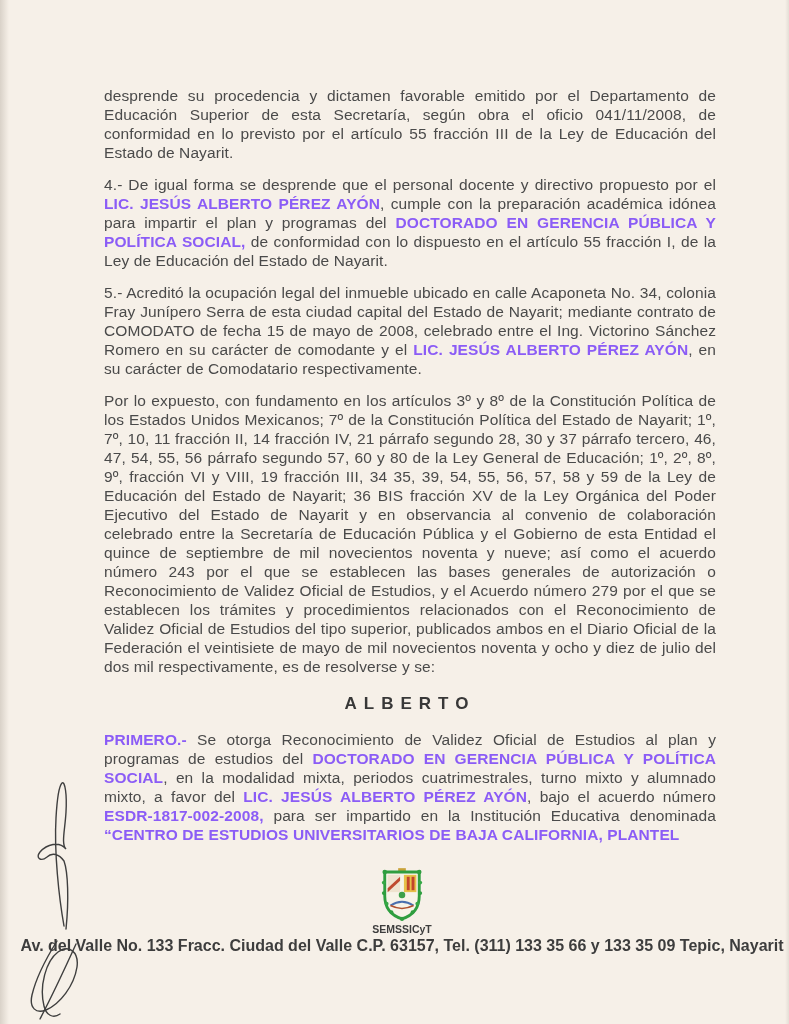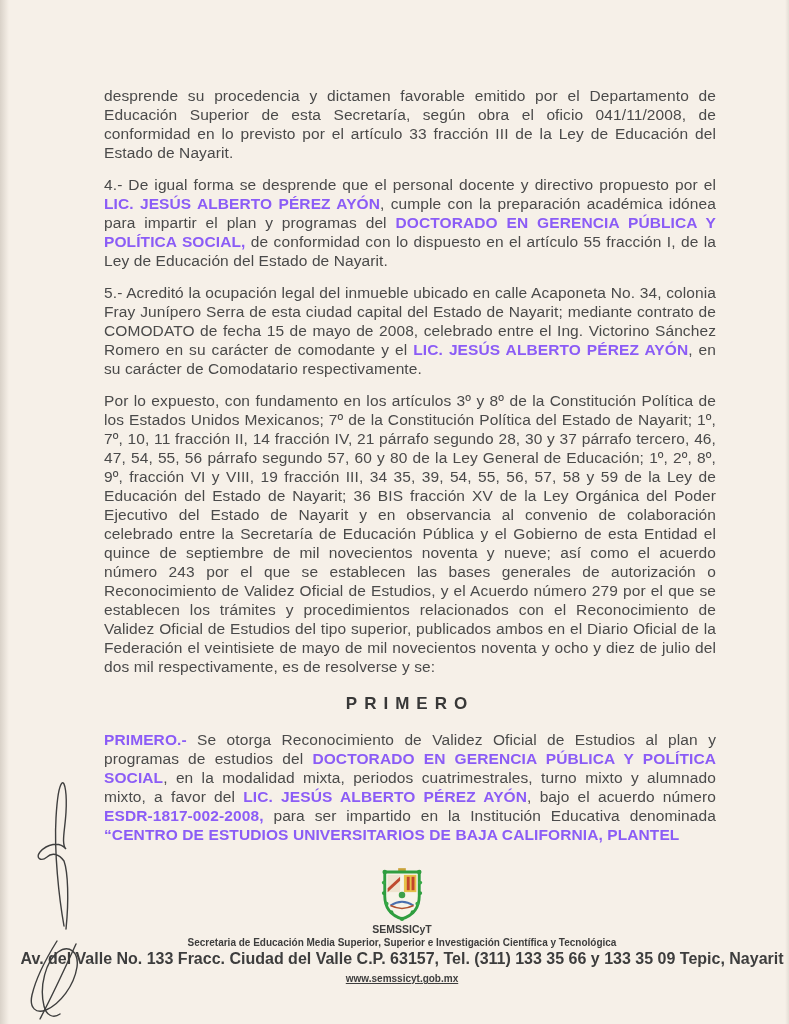--- a/index.html
+++ b/index.html
@@ -51,25 +51,25 @@
   .footer .org{font-size:10px;font-weight:bold;margin-top:2px;}
   .footer .address{font-size:16px;font-weight:bold;margin-top:2px;}
   .footer .website{font-size:10px;font-weight:bold;margin-top:2px;text-decoration:underline;color:#3d3d3d;display:inline-block;}
 </style>
 </head>
 <body>
 
 <div class="page">
 
   <div class="text-block">
-    <p class="para"><span>desprende su procedencia y dictamen favorable emitido por el Departamento de Educación Superior de esta Secretaría, según obra el oficio 041/11/2008, de conformidad en lo previsto por el artículo 33 fracción III de la Ley de Educación del Estado de Nayarit.</span></p>
+    <p class="para"><span>desprende su procedencia y dictamen favorable emitido por el Departamento de Educación Superior de esta Secretaría, según obra el oficio 041/11/2008, de conformidad en lo previsto por el artículo 55 fracción III de la Ley de Educación del Estado de Nayarit.</span></p>
     <p class="para"><span>4.- De igual forma se desprende que el personal docente y directivo propuesto por el </span><strong>LIC. JESÚS ALBERTO PÉREZ AYÓN</strong><span>, cumple con la preparación académica idónea para impartir el plan y programas del </span><strong>DOCTORADO EN GERENCIA PÚBLICA Y POLÍTICA SOCIAL,</strong><span> de conformidad con lo dispuesto en el artículo 55 fracción I, de la Ley de Educación del Estado de Nayarit.</span></p>
     <p class="para"><span>5.- Acreditó la ocupación legal del inmueble ubicado en calle Acaponeta No. 34, colonia Fray Junípero Serra de esta ciudad capital del Estado de Nayarit; mediante contrato de COMODATO de fecha 15 de mayo de 2008, celebrado entre el Ing. Victorino Sánchez Romero en su carácter de comodante y el </span><strong>LIC. JESÚS ALBERTO PÉREZ AYÓN</strong><span>, en su carácter de Comodatario respectivamente.</span></p>
     <p class="para"><span>Por lo expuesto, con  fundamento en los artículos 3º y 8º de la  Constitución Política de los Estados Unidos Mexicanos; 7º de la Constitución Política del Estado de Nayarit; 1º, 7º, 10, 11 fracción II, 14 fracción IV, 21 párrafo segundo 28, 30 y 37 párrafo tercero, 46, 47, 54, 55, 56 párrafo segundo 57, 60 y 80 de la Ley General de Educación; 1º, 2º, 8º, 9º, fracción VI y VIII, 19 fracción III, 34 35, 39, 54, 55, 56, 57, 58 y 59 de la Ley de Educación del Estado de Nayarit; 36 BIS fracción XV de la Ley Orgánica del Poder Ejecutivo del Estado de Nayarit y en observancia al convenio de colaboración celebrado entre la Secretaría de Educación Pública  y el Gobierno de esta Entidad el quince de septiembre de mil novecientos noventa y nueve; así como el acuerdo número 243 por el que se establecen las bases generales de autorización o Reconocimiento de Validez Oficial de Estudios, y el Acuerdo número 279 por el que se establecen los trámites y procedimientos relacionados con el Reconocimiento de Validez Oficial de Estudios del tipo superior, publicados ambos en el Diario Oficial de la Federación el veintisiete de mayo de mil novecientos noventa y ocho y diez de julio del dos mil  respectivamente, es de resolverse y se:</span></p>
-    <h2 class="resuelve">PRIMERO</h2>
+    <h2 class="resuelve">ALBERTO</h2>
     <p class="para"><strong>PRIMERO.-</strong><span> Se otorga Reconocimiento de Validez Oficial de Estudios al plan y programas de estudios del </span><strong>DOCTORADO EN GERENCIA PÚBLICA Y POLÍTICA SOCIAL</strong><span>, en la modalidad mixta, periodos cuatrimestrales, turno mixto y alumnado mixto, a favor del  </span><strong>LIC. JESÚS ALBERTO PÉREZ AYÓN</strong><span>,  bajo el acuerdo número </span><strong>ESDR-1817-002-2008,</strong><span> para ser impartido en la Institución Educativa denominada </span><strong>“CENTRO DE ESTUDIOS UNIVERSITARIOS DE BAJA CALIFORNIA, PLANTEL</strong></p>
   </div>
 
   <svg class="signature-layer" width="789" height="1024" viewBox="0 0 789 1024">
     <g fill="none" stroke="#3f3f3f" stroke-width="1.4" stroke-linecap="round">
       <path d="M64 926 C59 898 54 852 56 818 C57 800 59 786 62 783 C65 781 67 794 66 812 C65 830 61 844 66 849 C59 841 47 844 40 852 C35 858 41 862 47 857 C52 852 59 854 64 861 C68 872 69 900 66 929"></path>
       <path d="M57 941 C47 957 36 978 32 995 C29 1008 36 1014 46 1010 C60 1004 74 986 77 967 C79 952 69 944 58 952 C46 961 39 986 44 1006 C46 1015 53 1019 60 1014"></path>
       <path d="M76 944 C66 966 52 996 40 1019"></path>
     </g>
   </svg>
@@ -92,18 +92,16 @@
       <rect x="9" y="7" width="13" height="18" fill="#efe3cf"></rect>
       <path d="M9 21 L22 9 L22 13 L9 25 Z" fill="#bf4a2e"></path>
       <rect x="26" y="7" width="13" height="18" fill="#e7c049"></rect>
       <rect x="29" y="9" width="3" height="14" fill="#c2452b"></rect>
       <rect x="34" y="9" width="3" height="14" fill="#c2452b"></rect>
       <circle cx="24" cy="28" r="3.4" fill="#3da04a"></circle>
       <path d="M12 39 Q24 31 36 39" fill="none" stroke="#4a6fae" stroke-width="2"></path>
       <path d="M12 39 Q24 45 36 39" fill="none" stroke="#b0512f" stroke-width="1.6"></path>
     </svg>
     <div class="acronym">SEMSSICyT</div>
-    <div class="org">Secretaria de Educación Media Superior, Superior e Investigación Científica y Tecnológica</div>
     <div class="address">Av. del Valle No. 133  Fracc. Ciudad del Valle C.P. 63157,  Tel. (311) 133 35 66 y 133 35 09 Tepic, Nayarit</div>
-    <div><span class="website">www.semssicyt.gob.mx</span></div>
   </div>
 
 </div>
 
 </body></html>

